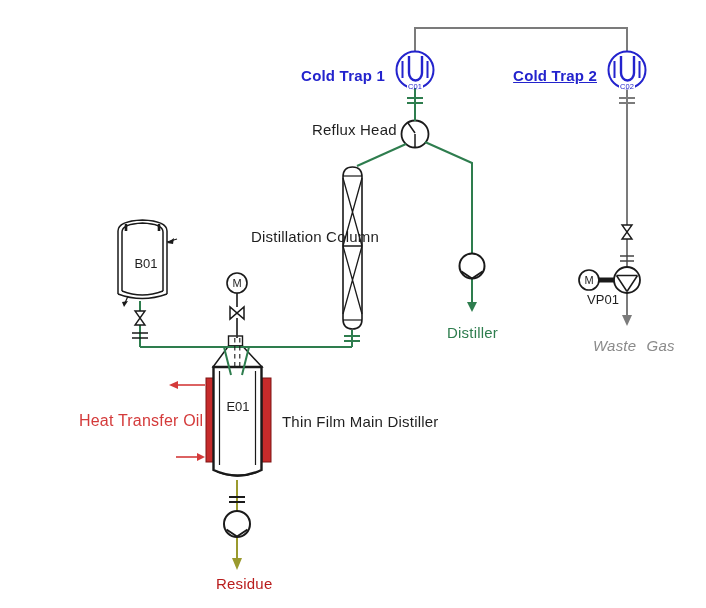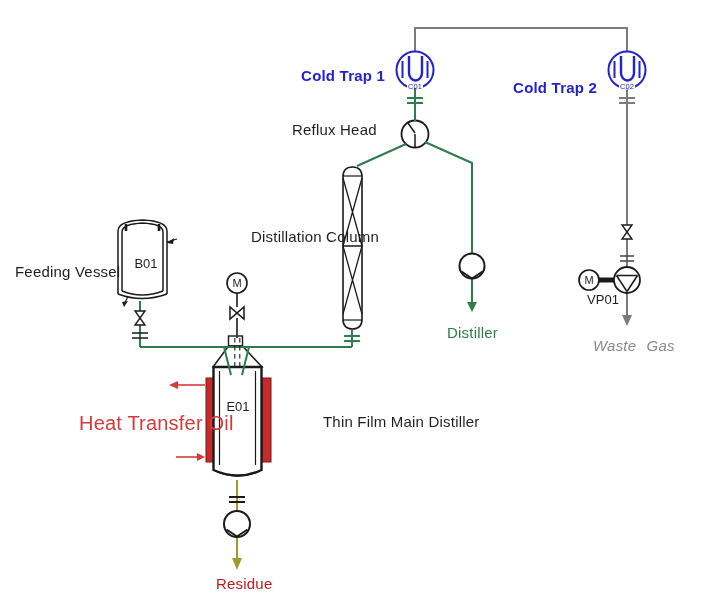--- a/index.html
+++ b/index.html
@@ -1,21 +1,21 @@
 <!DOCTYPE html>
 <html><head>
 <meta charset="utf-8">
 <style>
   html,body{margin:0;padding:0;background:#ffffff;}
   #stage{position:relative;width:706px;height:608px;background:#ffffff;overflow:hidden;
          font-family:"Liberation Sans",sans-serif;}
   svg{position:absolute;left:0;top:0;}
   .lbl{position:absolute;white-space:nowrap;font-size:15px;color:#1f1f1f;letter-spacing:.2px;}
   .lbl-blue{color:#2323cd;font-weight:bold;}
-  .lbl-red{color:#d43a3a;font-size:20px;}
+  .lbl-red{color:#d43a3a;font-size:16px;}
   .lbl-green{color:#2e7d4e;}
   .lbl-olive{color:#b91c1c;}
   .lbl-gray{color:#8a8a8a;word-spacing:6px;font-style:italic;}
   .ta-r{text-align:right;}
   text{font-family:"Liberation Sans",sans-serif;fill:#1f1f1f;}
   .tag{font-size:13px;}
   .tag-sm{font-size:7.5px;fill:#2323cd;}
   .mtxt{font-size:11px;}
 </style>
 </head>
@@ -149,24 +149,23 @@
 
   <text x="146" y="268" text-anchor="middle" class="tag">B01</text>
   <text x="238" y="411" text-anchor="middle" class="tag">E01</text>
   <text x="603" y="304" text-anchor="middle" class="tag">VP01</text>
   <text x="415" y="89" text-anchor="middle" class="tag-sm">C01</text>
   <text x="627" y="89" text-anchor="middle" class="tag-sm">C02</text>
   <text x="237" y="287" text-anchor="middle" class="mtxt">M</text>
   <text x="589" y="284" text-anchor="middle" class="mtxt">M</text>
 </svg>
 
-<div class="lbl" style="left:15px;top:263px;">Feeding Vessel</div>
 <div class="lbl" style="left:205px;top:228px;margin-left:46px;">Distillation Column</div>
-<div class="lbl" style="left:292px;top:121px;">Reflux Head</div>
+<div class="lbl" style="left:312px;top:121px;">Reflux Head</div>
 <div class="lbl lbl-blue ta-r" style="left:285px;top:67px;width:100px;">Cold Trap 1</div>
-<div class="lbl lbl-blue ta-r" style="left:497px;top:79px;width:100px;">Cold Trap 2</div>
-<div class="lbl" style="left:282px;top:413px;margin-left:41px;">Thin Film Main Distiller</div>
+<div class="lbl lbl-blue ta-r" style="left:497px;top:67px;width:100px;text-decoration:underline;">Cold Trap 2</div>
+<div class="lbl" style="left:282px;top:413px;">Thin Film Main Distiller</div>
 <div class="lbl lbl-red" style="left:79px;top:412px;">Heat Transfer Oil</div>
 <div class="lbl lbl-green" style="left:447px;top:324px;">Distiller</div>
 <div class="lbl lbl-olive" style="left:216px;top:575px;">Residue</div>
 <div class="lbl lbl-gray" style="left:593px;top:337px;">Waste Gas</div>
 
 </div>
 
 </body></html>

